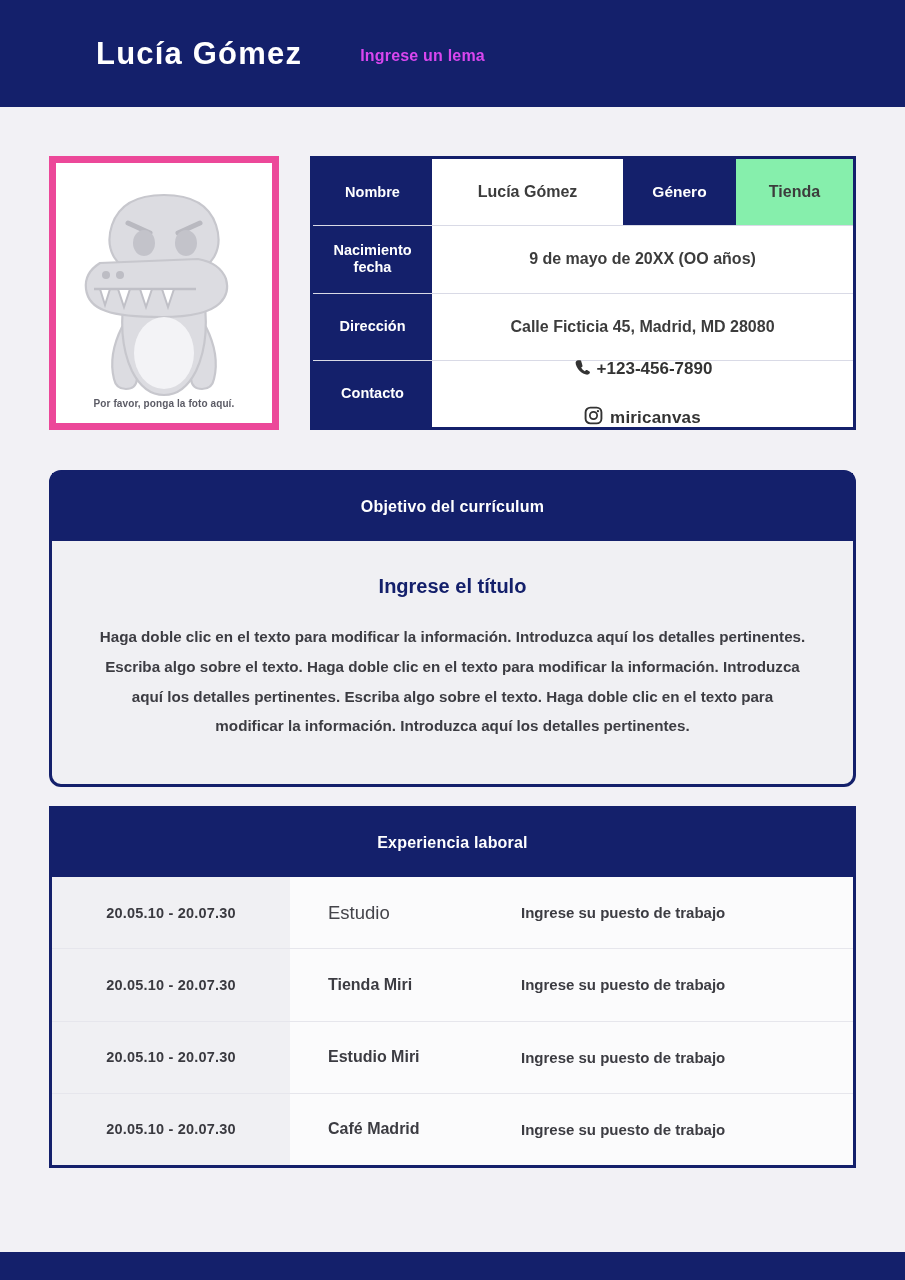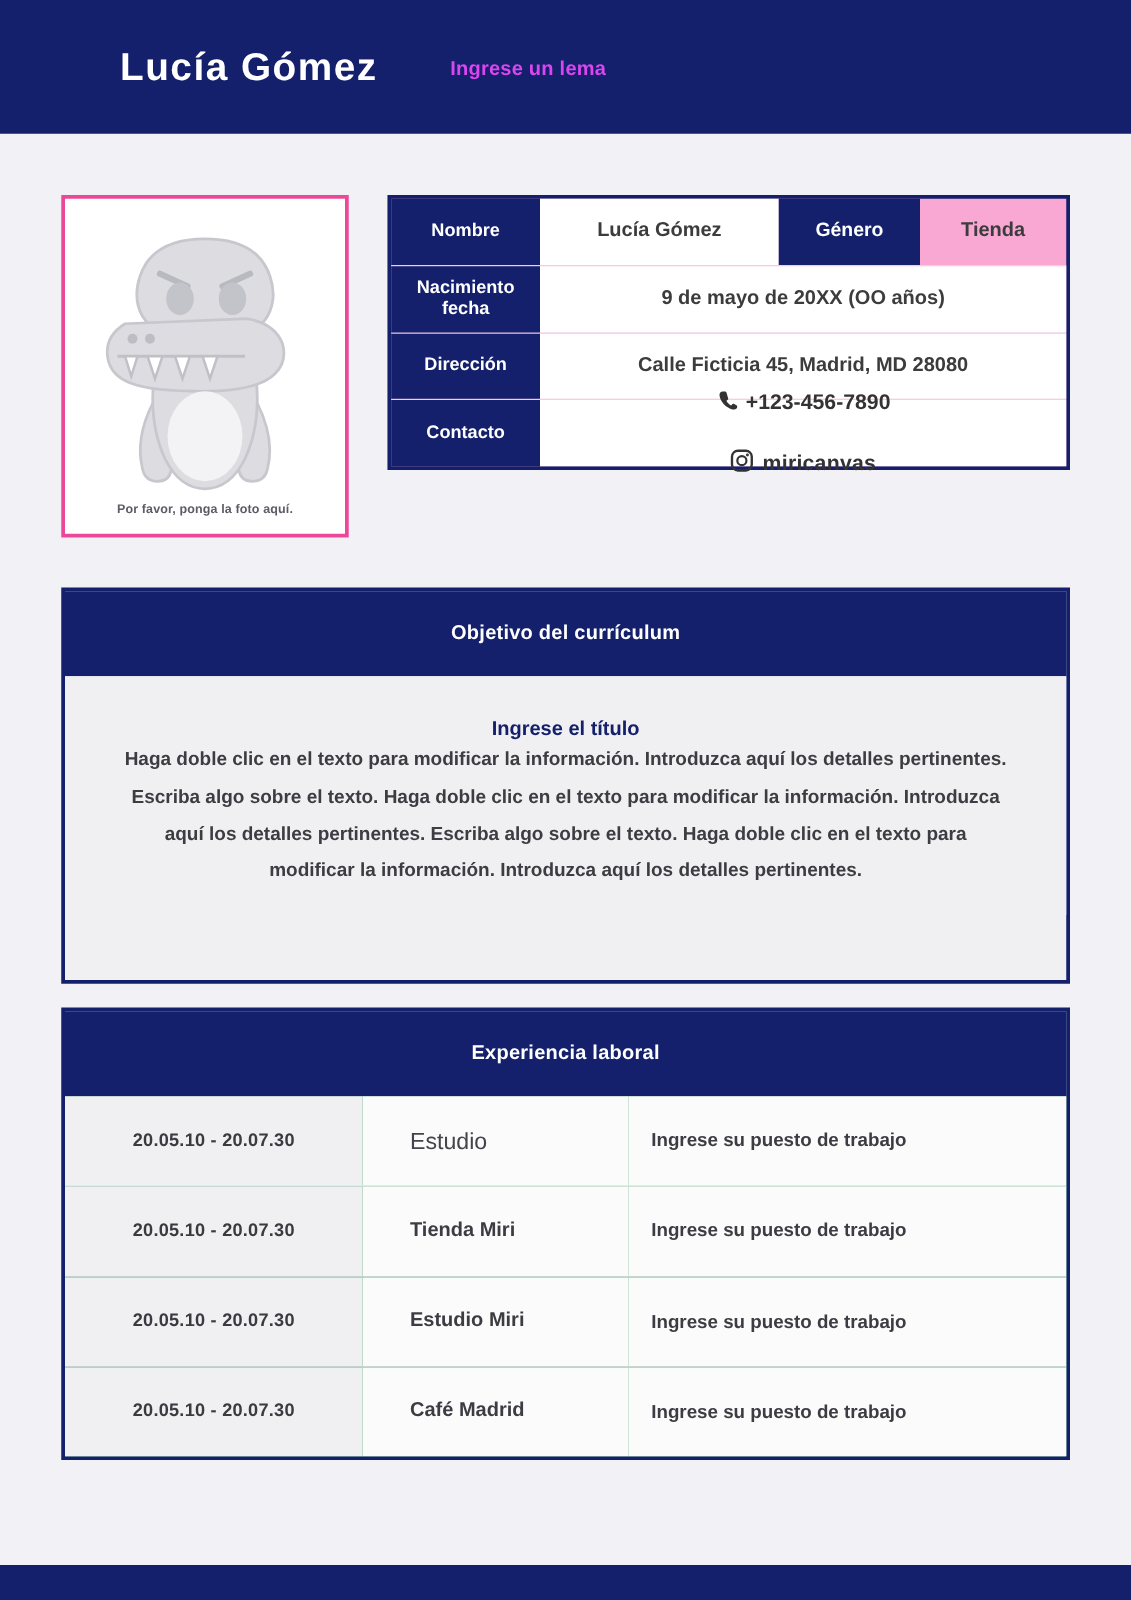--- a/index.html
+++ b/index.html
@@ -44,21 +44,21 @@
     letter-spacing: 0.2px;
     padding-top: 4px;
   }
 
   
   .photo-card {
     position: absolute;
     left: 49px; top: 156px;
     width: 230px; height: 274px;
     background: #ffffff;
-    border: 3px solid #ec4899;
+    border: 7px solid #ec4899;
     display: flex;
     flex-direction: column;
     align-items: center;
     justify-content: flex-end;
     overflow: hidden;
   }
   .photo-mascot {
     position: absolute;
     left: 50%;
     top: 14px;
@@ -71,23 +71,23 @@
     font-weight: bold;
     color: #5c5c66;
     padding-bottom: 14px;
     letter-spacing: 0.1px;
   }
 
   
   .info-table {
     position: absolute;
     left: 310px; top: 156px;
-    width: 546px; height: 220px;
+    width: 546px; height: 274px;
     border: 3px solid #14206b;
-    background: #f9a8d4;
+    background: #86efac;
     display: flex;
     flex-direction: column;
   }
   .info-row {
     display: flex;
     flex: 1 1 0;
     border-bottom: 1px solid #d9dae6;
     min-height: 0;
   }
   .info-row:last-child { border-bottom: none; }
@@ -157,21 +157,21 @@
   .ig-label { letter-spacing: 0.2px; }
 
   
   .panel {
     position: absolute;
     left: 49px;
     width: 807px;
     border: 3px solid #14206b;
     background: #f0f0f3;
   }
-  .panel-objective { top: 470px; height: 317px; }
+  .panel-objective { top: 470px; height: 317px; border-radius: 12px; }
   .panel-experience { top: 806px; height: 362px; }
 
   .panel-head {
     background: #14206b;
     color: #ffffff;
     font-size: 16px;
     font-weight: bold;
     height: 68px;
     display: flex;
     align-items: center;
@@ -179,37 +179,38 @@
     letter-spacing: 0.2px;
   }
 
   .panel-body {
     background: #f0f0f3;
     padding: 34px 44px 20px 44px;
   }
   .obj-subtitle {
     text-align: center;
     color: #14206b;
-    font-size: 16px;
-    font-weight: bold;
+    font-size: 20px;
+    font-weight: bold;
+    margin-bottom: 24px;
   }
   .obj-text {
     font-size: 15.2px;
     font-weight: bold;
     line-height: 1.96;
     color: #3c3c42;
     text-align: center;
   }
 
   
   .exp-body {
     display: flex;
     flex-direction: column;
     height: 288px;
-    background: #15803d;
+    background: #84cc16;
   }
   .exp-row {
     flex: 1 1 0;
     display: flex;
     align-items: stretch;
     border-bottom: 1px solid #e6e6ec;
     min-height: 0;
   }
   .exp-row:last-child { border-bottom: none; }
 

